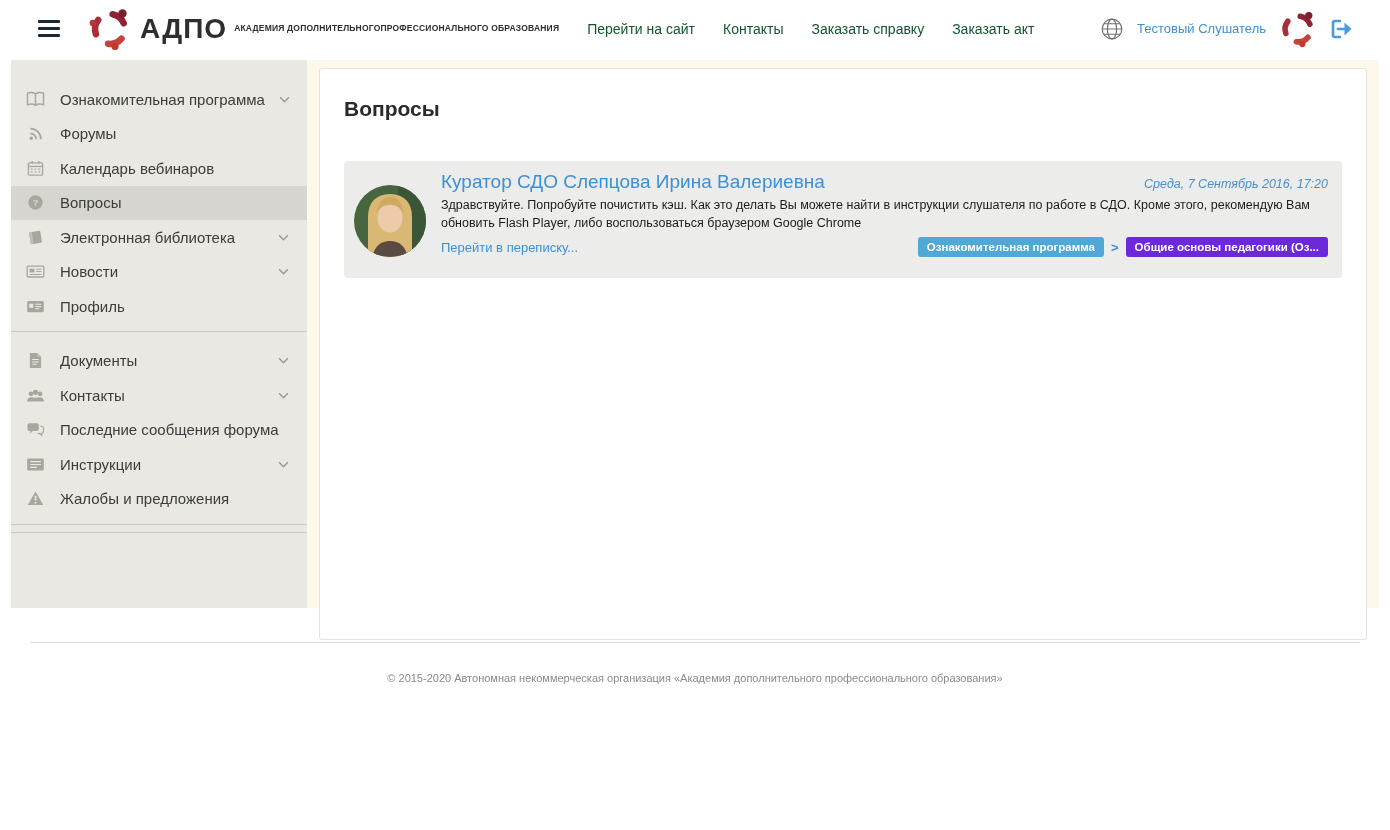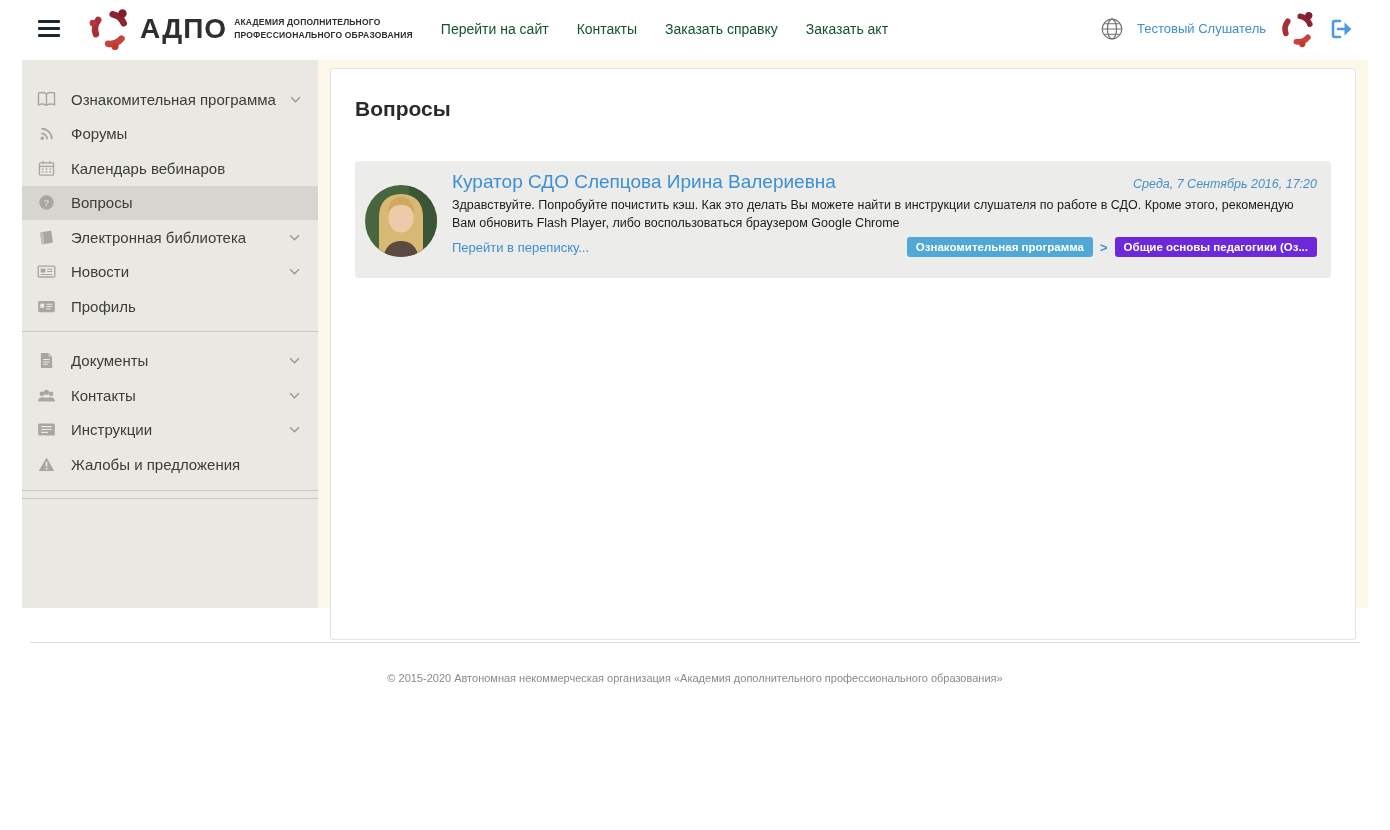--- a/index.html
+++ b/index.html
@@ -22,40 +22,40 @@
   .hamburger { width: 22px; display: flex; flex-direction: column; gap: 4px; cursor: pointer; }
   .hamburger span { display: block; height: 3px; background: #1b2733; border-radius: 1px; }
 
   .logo { display: flex; align-items: center; margin-left: 28px; cursor: pointer; }
   .logo-emblem { width: 44px; height: 44px; }
   .logo-abbr {
     font-size: 28px; font-weight: bold; color: #2e2e2e;
     letter-spacing: 1px; margin-left: 8px;
   }
   .logo-tagline {
-    margin-left: 7px; display: flex; flex-direction: column; justify-content: center;
+    margin-left: 7px; display: flex; flex-direction: row; justify-content: center;
   }
   .logo-tagline span {
     font-size: 8.5px; font-weight: bold; color: #2e2e2e; line-height: 1.45; letter-spacing: .2px;
   }
 
   .top-nav { display: flex; gap: 28px; margin-left: 28px; }
   .top-nav a { font-size: 14px; color: #14532d; text-decoration: none; cursor: pointer; }
 
   .top-right { margin-left: auto; display: flex; align-items: center; gap: 13px; }
   .globe-icon { width: 24px; height: 24px; cursor: pointer; }
   .user-name { font-size: 13px; color: #3d8fd2; cursor: pointer; }
   .user-avatar { width: 38px; height: 38px; cursor: pointer; }
   .logout-icon { width: 24px; height: 22px; cursor: pointer; }
 
   
   .workspace {
     display: flex;
     height: 548px;
-    margin: 0 22px;
+    margin: 0 11px;
   }
 
   
   .sidebar {
     width: 296px;
     background: #e9e8e2;
     padding-top: 22px;
     flex-shrink: 0;
   }
   .side-item {
@@ -311,20 +311,29 @@
           </svg>
       </span>
       <span class="si-label">Контакты</span>
       <span class="si-chevron">
         <svg width="11" height="7" viewBox="0 0 10 6">
             <path d="M1 1l4 4 4-4" fill="none" stroke="#9a9890" stroke-width="1.3"></path>
           </svg>
       </span>
     </div>
 
+    <div class="side-item">
+      <span class="si-icon">
+        <svg width="19" height="17" viewBox="0 0 20 18">
+            <path d="M1.5 4.6c0-1.2.9-2.1 2.1-2.1h7.8c1.2 0 2.1.9 2.1 2.1v4c0 1.2-.9 2.1-2.1 2.1H7.2L4 13.2l.6-2.5h-1c-1.2 0-2.1-.9-2.1-2.1z" fill="#a8a69e"></path>
+            <path d="M15.2 5.6h1.3c1.1 0 2 .9 2 2v3.4c0 1.1-.9 2-2 2h-.5l.5 2.2-2.7-2.2h-1.6" fill="none" stroke="#a8a69e" stroke-width="1.2"></path>
+          </svg>
+      </span>
+      <span class="si-label">Последние сообщения форума</span>
+    </div>
 
     <div class="side-item">
       <span class="si-icon">
         <svg width="19" height="17" viewBox="0 0 20 18">
             <rect x="1.2" y="2.6" width="17.6" height="12.8" rx="1.5" fill="#a8a69e"></rect>
             <path d="M4.4 6h11.2M4.4 9h11.2M4.4 12h7" stroke="#e9e8e2" stroke-width="1.3"></path>
           </svg>
       </span>
       <span class="si-label">Инструкции</span>
       <span class="si-chevron">

